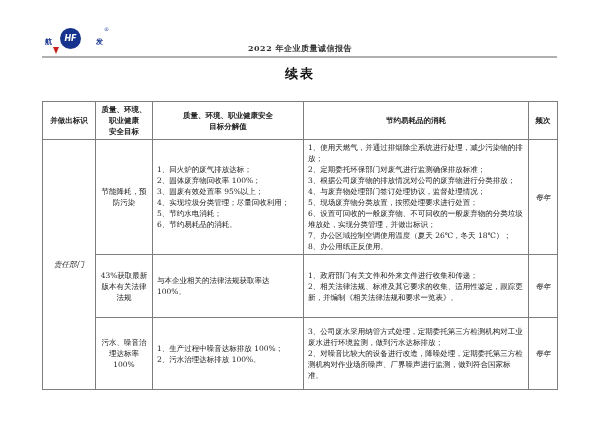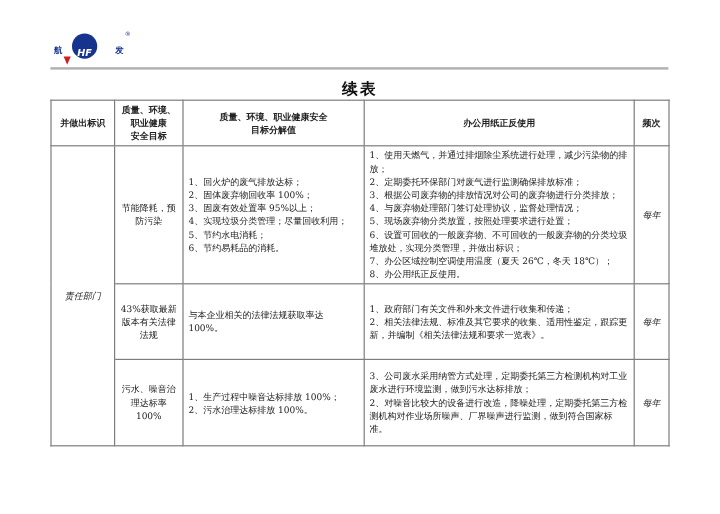--- a/index.html
+++ b/index.html
@@ -13,40 +13,40 @@
   .logo { position:absolute; left:45px; top:26px; width:64px; height:28px; }
   .logo-left, .logo-right {
     position:absolute; top:11px; font-size:7px; font-weight:bold; color:#16338e;
   }
   .logo-left { left:0; }
   .logo-right { right:6px; }
   .logo-circle {
     position:absolute; left:15px; top:2px; width:21px; height:21px;
     border-radius:50%; background:#16338e; color:#fff;
     font-size:8px; font-weight:bold; font-style:italic;
-    display:flex; align-items:flex-end; justify-content:center;
+    display:flex; align-items:center; justify-content:center;
     font-family:"DejaVu Sans","Liberation Sans",sans-serif;
   }
   .logo-red {
     position:absolute; left:8px; bottom:0; width:0; height:0;
     border-left:3px solid transparent; border-right:3px solid transparent;
     border-top:7px solid #cc2020;
   }
   .logo-reg { position:absolute; right:0; top:0; font-size:5px; color:#16338e; }
   .doc-title {
     position:absolute; top:43px; left:0; width:100%; text-align:center;
     font-size:8px; font-weight:bold; color:#333; letter-spacing:0.5px;
   }
   .hdr-rule {
     position:absolute; top:56px; left:42px; right:43px; height:2px;
     background:#b0b0b0;
   }
   
   .tbl-title {
-    margin:7px 0 0; text-align:center; font-size:13px; font-weight:bold;
+    margin:7px 0 18px; text-align:center; font-size:13px; font-weight:bold;
     letter-spacing:2px; color:#111;
   }
   
   table.goals {
     border-collapse:collapse; table-layout:fixed;
     margin-left:42px; width:515px;
   }
   table.goals th, table.goals td {
     border:1px solid #7d7d7d; vertical-align:middle;
     font-size:7.5px; line-height:11px; color:#222;
@@ -74,20 +74,21 @@
   <div class="hdr">
     <div class="logo">
       <span class="logo-left">航</span>
       <span class="logo-circle">
         <span>HF</span>
       </span>
       <span class="logo-red"></span>
       <span class="logo-right">发</span>
       <span class="logo-reg">®</span>
     </div>
+    <div class="doc-title">2022 年企业质量诚信报告</div>
     <div class="hdr-rule"></div>
   </div>
 
   <div class="tbl-title">续表</div>
 
   <table class="goals">
     <colgroup>
       <col style="width:53px">
         <col style="width:57px">
         <col style="width:151px">
@@ -95,21 +96,21 @@
         <col style="width:29px">
     </colgroup>
     <thead>
       <tr class="hrow">
         <th>并做出标识</th>
         <th>质量、环境、
 职业健康
 安全目标</th>
         <th>质量、环境、职业健康安全
 目标分解值</th>
-        <th>办公用纸正反使用</th>
+        <th>节约易耗品的消耗</th>
         <th>频次</th>
       </tr>
     </thead>
     <tbody>
       <tr class="row-1">
         <td rowspan="3" class="center">责任部门</td>
         <td class="goal">节能降耗，预防污染</td>
         <td class="list">1、回火炉的废气排放达标；
 2、固体废弃物回收率 100%；
 3、固废有效处置率 95%以上；

